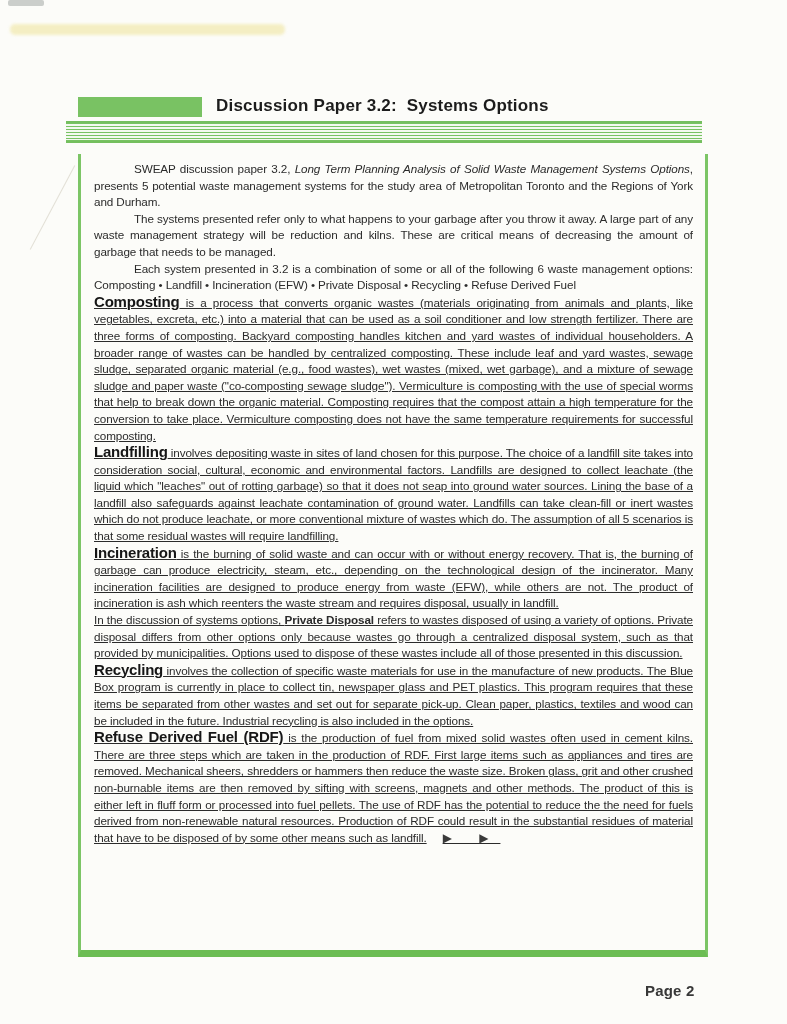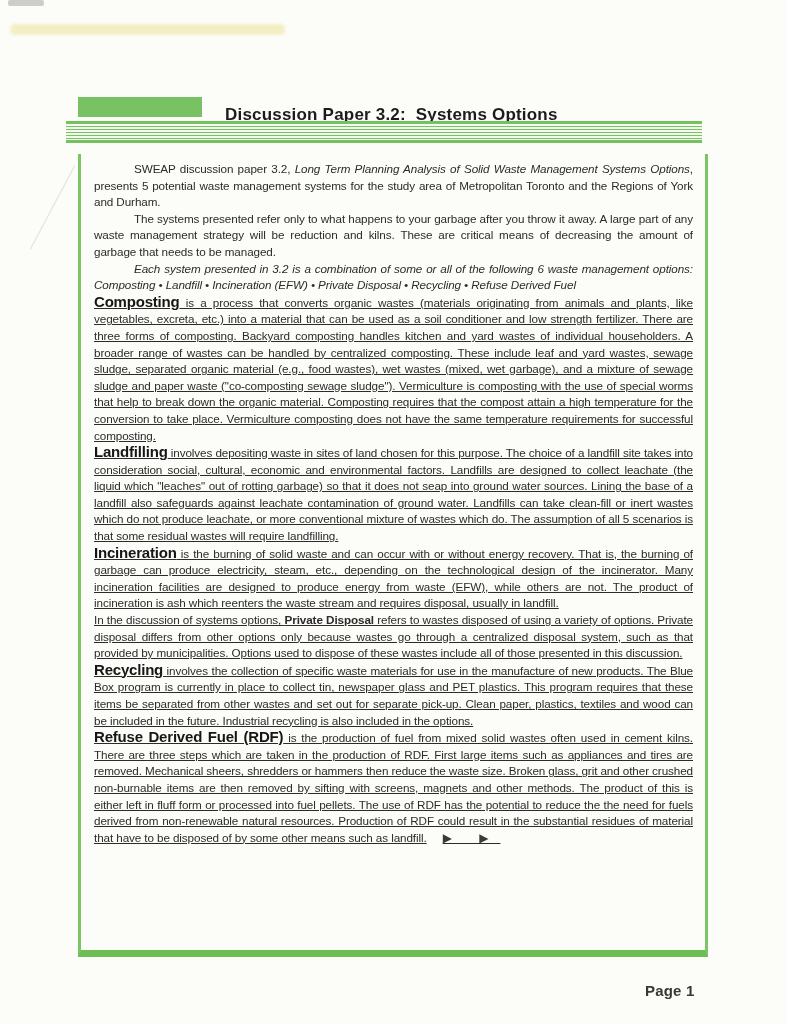--- a/index.html
+++ b/index.html
@@ -25,21 +25,21 @@
   .artifact-scratch{
     position:absolute;left:52px;top:160px;width:1px;height:95px;
     background:#c9c4b4;opacity:.5;transform:rotate(28deg);
   }
   
   .header-bar{
     position:absolute;left:78px;top:97px;width:124px;height:20px;
     background:#79c263;
   }
   .doc-title{
-    position:absolute;left:212px;top:92px;margin:13px;
+    position:absolute;left:212px;top:92px;margin:4px;
     font-size:17px;font-weight:bold;color:#1c1c1c;
     letter-spacing:.2px;white-space:pre;
   }
   .stripe-band{
     position:absolute;left:66px;top:121px;width:636px;height:22px;
     background:repeating-linear-gradient(to bottom,
       #78c263 0px,#78c263 1.4px,#f4f9f0 1.4px,#f4f9f0 2.9px);
     border-top:2px solid #74bf5e;border-bottom:2px solid #74bf5e;
     box-sizing:border-box;
   }
@@ -54,21 +54,21 @@
     color:#2b2b2b;
   }
   .content-box p{
     margin:0;
     font-size:11.7px;line-height:16.6px;
     letter-spacing:-0.1px;
     text-align:justify;
     color:#2b2b2b;
   }
   .indent{text-indent:40px;}
-  .prewrap{white-space:pre-wrap;font-style:italic;}
+  .prewrap{white-space:pre-wrap;}
   .section{margin-top:12px;text-decoration:underline;}
   .sec-head{
     font-weight:bold;font-size:15px;color:#161616;letter-spacing:-0.2px;
   }
   .inline-bold{font-weight:bold;}
   .arrows{
     color:#3a3a3a;font-size:12px;letter-spacing:12px;margin-left:16px;
     white-space:nowrap;
   }
   
@@ -106,15 +106,15 @@
     <p class="section"><span class="sec-head">Incineration</span><span> is the burning of solid waste and can occur with or without energy recovery.  That is, the burning of garbage can produce electricity, steam, etc., depending on the technological design of the incinerator. Many incineration facilities are designed to produce energy from waste (EFW), while others are not. The product of incineration is ash which reenters the waste stream and requires disposal, usually in landfill.</span></p>
 
     <p class="section"><span>In the discussion of systems options, </span><span class="inline-bold">Private Disposal</span><span> refers to wastes disposed of using a variety of options. Private disposal differs from other options only because wastes go through a centralized disposal system, such as that provided by municipalities.  Options used to dispose of these wastes include all of those presented in this discussion.</span></p>
 
     <p class="section"><span class="sec-head">Recycling</span><span> involves the collection of specific waste materials for use in the manufacture of new products. The Blue Box program is currently in place to collect tin, newspaper glass and PET plastics.  This program requires that these items be separated from other wastes and set out for separate pick-up.  Clean paper, plastics, textiles and wood can be included in the future. Industrial recycling is also included in the options.</span></p>
 
     <p class="section"><span class="sec-head">Refuse Derived Fuel (RDF)</span><span> is the production of fuel from mixed solid wastes often used in cement kilns. There are three steps which are taken in the production of RDF.  First large items such as appliances and tires are removed.  Mechanical sheers, shredders or hammers then reduce the waste size.  Broken glass, grit and other crushed non-burnable items are then removed by sifting with screens, magnets and other methods.  The product of this is either left in fluff form or processed into fuel pellets.  The use of RDF has the potential to reduce the the need for fuels derived from non-renewable natural resources.  Production of RDF could result in the substantial residues of material that have to be disposed of by some other means such as landfill.</span><span class="arrows">▶ ▶</span></p>
 
   </main>
 
-  <div class="page-num">Page 1</div>
+  <div class="page-num">Page 2</div>
 
 </div>
 
 </body></html>

